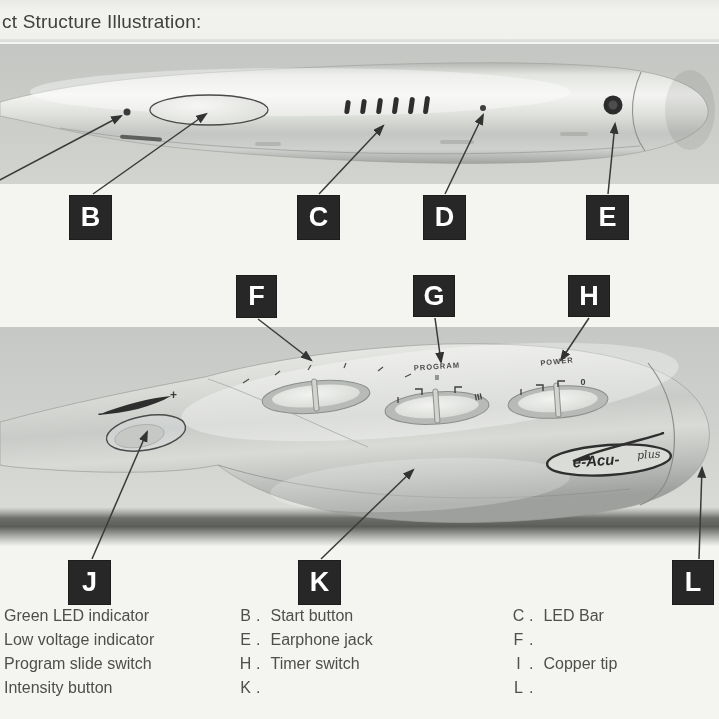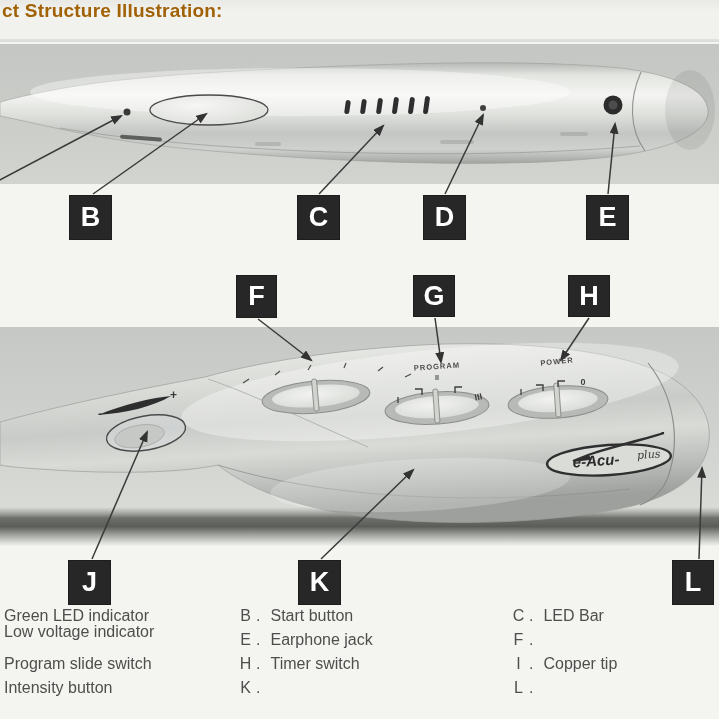--- a/index.html
+++ b/index.html
@@ -3,22 +3,22 @@
 <meta charset="utf-8">
 <style>
   html,body{margin:0;padding:0;}
   .page{
     position:relative;width:719px;height:719px;overflow:hidden;
     background:#f4f4f0;
     font-family:"Liberation Sans",sans-serif;
   }
   .top-strip{position:absolute;left:0;top:0;width:719px;height:42px;
     background:linear-gradient(#e9e9e5,#f2f2ee 30%,#f0f0ec);}
-  .page-title{position:absolute;left:2px;top:0;
-    font-size:19px;font-weight:bold;color:#a16207;letter-spacing:.2px;}
+  .page-title{position:absolute;left:2px;top:11px;
+    font-size:19px;font-weight:normal;color:#404040;letter-spacing:.2px;}
   .title-rule{position:absolute;left:0;top:39px;width:719px;height:3px;
     background:linear-gradient(#e2e4e0,#d7dad6);}
   .photo{position:absolute;left:0;display:block;}
   .photo1{top:44px;}
   .photo2{top:327px;}
   .arrows{position:absolute;left:0;top:0;width:719px;height:719px;pointer-events:none;}
   .callout{
     position:absolute;width:43px;height:45px;background:#272727;
     color:#ffffff;font-weight:bold;font-size:27px;
     display:flex;align-items:center;justify-content:center;
@@ -219,21 +219,21 @@
   <div class="callout" style="left:568px;top:275px;width:42px;height:42px;">H</div>
   <div class="callout" style="left:68px;top:560px;">J</div>
   <div class="callout" style="left:298px;top:560px;">K</div>
   <div class="callout" style="left:672px;top:560px;width:42px;">L</div>
 
   <div class="legend">
     <div class="lcol" style="left:4px;">
       <div class="lrow" style="top:4px;">
           <span class="lb">Green LED indicator</span>
         </div>
-      <div class="lrow" style="top:20px;align-items:center;">
+      <div class="lrow" style="top:28px;align-items:center;">
           <span class="lb">Low voltage indicator</span>
         </div>
       <div class="lrow" style="top:52px;align-items:center;">
           <span class="lb">Program slide switch</span>
         </div>
       <div class="lrow" style="top:76px;">
           <span class="lb">Intensity button</span>
         </div>
     </div>
     <div class="lcol" style="left:238px;">

